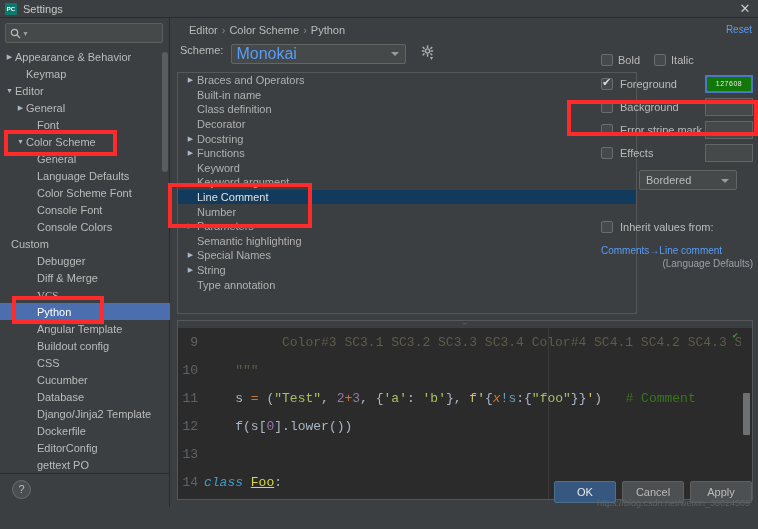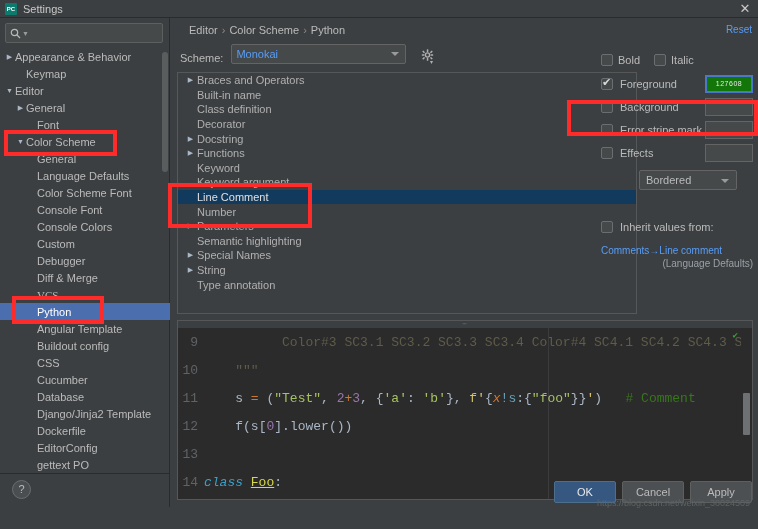--- a/index.html
+++ b/index.html
@@ -80,28 +80,28 @@
     background: #2b2b2b;
   }
 
   
   .content { position: absolute; left: 171px; top: 18px; width: 587px; height: 489px; background: #3c3f41; }
 
   .breadcrumb { position: absolute; left: 18px; top: 6px; font-size: 11px; color: #bbbbbb; }
   .crumb-sep { color: #8a8a8a; margin: 0 4px; }
   .reset-link { position: absolute; right: 6px; top: 6px; font-size: 10px; color: #589df6; cursor: pointer; }
 
-  .scheme-row { position: absolute; left: 9px; top: 26px; display: flex; align-items: flex-end; }
+  .scheme-row { position: absolute; left: 9px; top: 26px; display: flex; align-items: flex-start; }
   .scheme-label { font-size: 11px; color: #bbbbbb; margin-right: 8px; }
   .scheme-combo {
     width: 175px; height: 20px; background: #45494a; border: 1px solid #646464;
     border-radius: 2px; display: flex; align-items: center; padding: 0 4px;
     position: relative;
   }
-  .scheme-combo .val { font-size: 11px; color: #589df6; }
+  .scheme-combo .val { font-size: 16px; color: #589df6; }
   .combo-arrow { position: absolute; right: 6px; top: 7px; width: 0; height: 0;
     border-left: 4px solid transparent; border-right: 4px solid transparent;
     border-top: 4px solid #9a9a9a; }
   .gear-btn { margin-left: 14px; width: 16px; height: 16px; cursor: pointer; }
 
   
   .attr-panel {
     position: absolute; left: 6px; top: 54px; width: 460px; height: 242px;
     background: #3c3f41; border: 1px solid #555759; overflow: hidden;
   }
@@ -287,21 +287,21 @@
           <span class="tlabel">Color Scheme Font</span>
         </div>
         <div class="tree-row" style="padding-left: 26px;">
           <span class="tw"></span>
           <span class="tlabel">Console Font</span>
         </div>
         <div class="tree-row" style="padding-left: 26px;">
           <span class="tw"></span>
           <span class="tlabel">Console Colors</span>
         </div>
-        <div class="tree-row" style="padding-left: 26px;">
+        <div class="tree-row" style="">
           <span class="tw"></span>
           <span class="tlabel">Custom</span>
         </div>
         <div class="tree-row" style="padding-left: 26px;">
           <span class="tw"></span>
           <span class="tlabel">Debugger</span>
         </div>
         <div class="tree-row" style="padding-left: 26px;">
           <span class="tw"></span>
           <span class="tlabel">Diff &amp; Merge</span>

